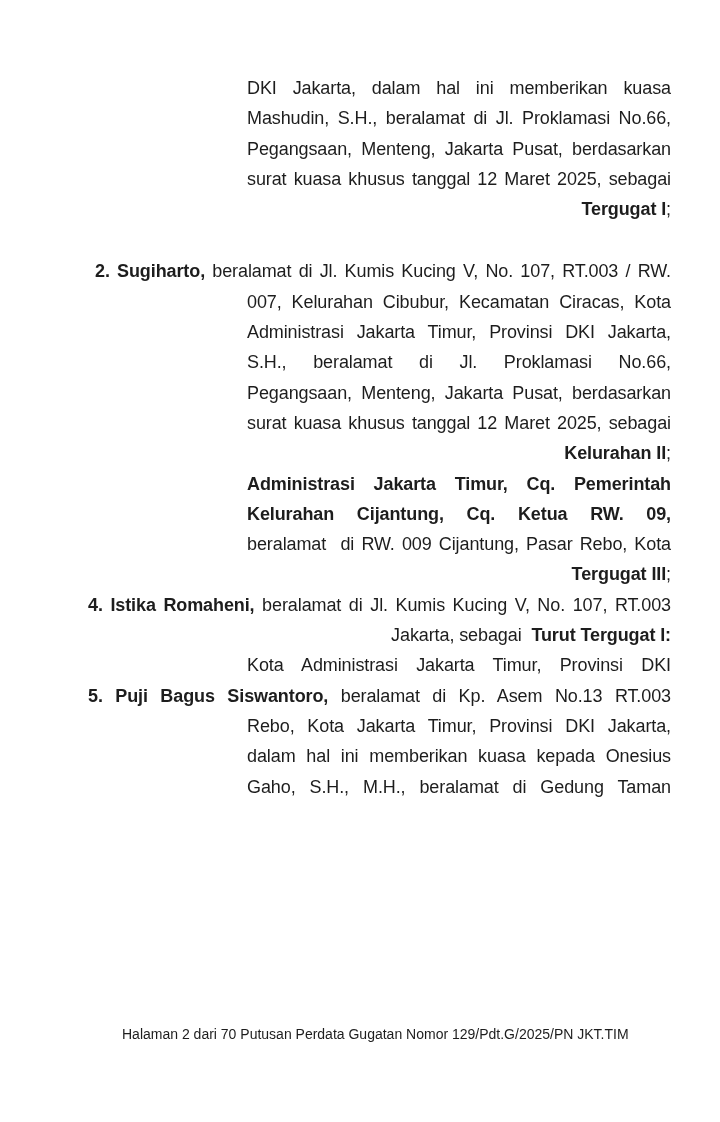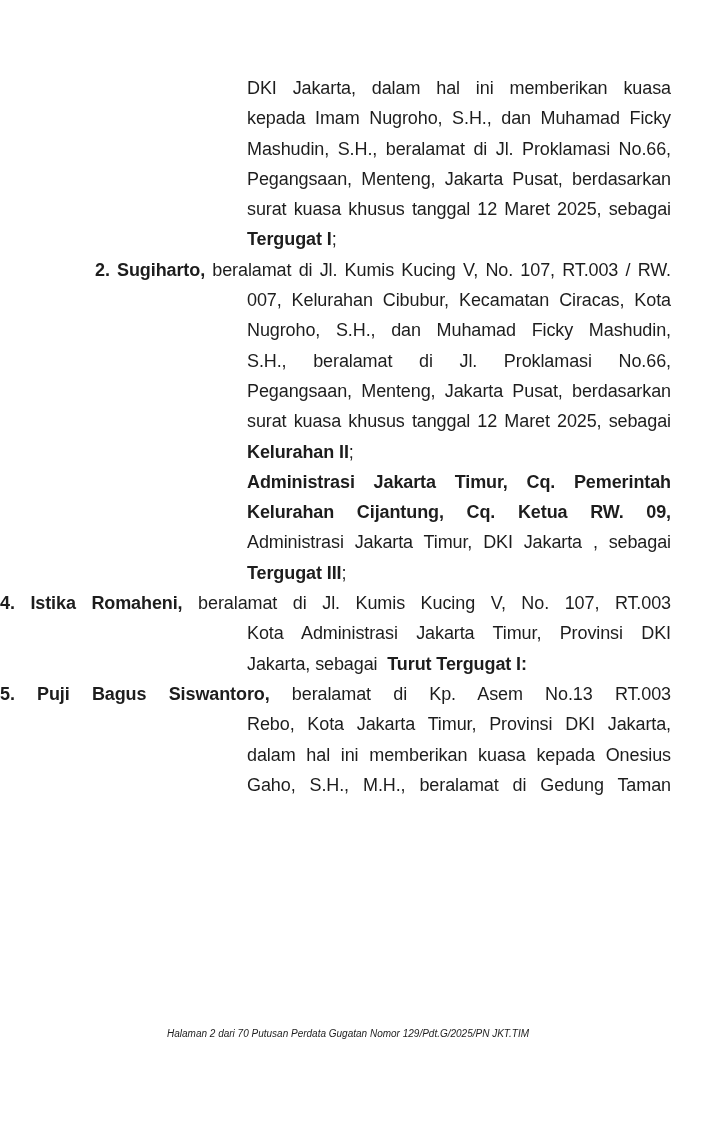--- a/index.html
+++ b/index.html
@@ -21,74 +21,72 @@
     top: 73px;
     left: 0;
     width: 671px;
     font-size: 18px;
     letter-spacing: -0.1px;
   }
   .paragraph { margin: 0; }
   .line {
     line-height: 30.3px;
     white-space: pre-wrap;
+    text-align: right;
   }
   .ind-cont   { margin-left: 247px; }
-  .ind-head23 { margin-left: 95px;  }
-  .ind-head45 {  }
+  .ind-head23 { margin-left: 95px; margin-top: 32px;  }
+  .ind-head45 { margin-left: 88px;  }
   .just {
     text-align: justify;
     text-align-last: justify;
   }
   .b { font-weight: bold; }
   .r { font-weight: normal; }
   .page-footer {
     position: absolute;
     left: 122px;
     top: 1024px;
-    font-size: 10px;
-    font-style: italic;
+    font-size: 14px;
     line-height: 20px;
     color: #1d1d1d;
     white-space: pre-wrap;
-    margin-left: 45px;
   }
 </style>
 </head>
 <body>
 
 <div class="page">
   <div class="doc-body">
       <div class="paragraph">
         <div class="line ind-cont just"><span class="r">DKI Jakarta, dalam hal ini memberikan kuasa</span></div>
-        <div class="line ind-cont just"><span class="r">kepada Imam Nugroho, S.H., dan Muhamad Ficky</span></div>
         <div class="line ind-cont just"><span class="r">Mashudin, S.H., beralamat di Jl. Proklamasi No.66,</span></div>
         <div class="line ind-cont just"><span class="r">Pegangsaan, Menteng, Jakarta Pusat, berdasarkan</span></div>
         <div class="line ind-cont just"><span class="r">surat kuasa khusus tanggal 12 Maret 2025, sebagai</span></div>
         <div class="line ind-cont"><span class="b">Tergugat I</span><span class="r">;</span></div>
       </div>
       <div class="paragraph">
         <div class="line ind-head23 just"><span class="b">2. Sugiharto,</span><span class="r"> beralamat di Jl. Kumis Kucing V, No. 107, RT.003 / RW.</span></div>
         <div class="line ind-cont just"><span class="r">007, Kelurahan Cibubur, Kecamatan Ciracas, Kota</span></div>
-        <div class="line ind-cont just"><span class="r">Nugroho, S.H., dan Muhamad Ficky Mashudin,</span></div>
+        <div class="line ind-cont just"><span class="r">Administrasi Jakarta Timur, Provinsi DKI Jakarta,</span></div>
         <div class="line ind-cont just"><span class="r">S.H., beralamat di Jl. Proklamasi No.66,</span></div>
         <div class="line ind-cont just"><span class="r">Pegangsaan, Menteng, Jakarta Pusat, berdasarkan</span></div>
         <div class="line ind-cont just"><span class="r">surat kuasa khusus tanggal 12 Maret 2025, sebagai</span></div>
         <div class="line ind-cont"><span class="b">Kelurahan II</span><span class="r">;</span></div>
       </div>
       <div class="paragraph">
         <div class="line ind-cont just"><span class="b">Administrasi Jakarta Timur, Cq. Pemerintah</span></div>
         <div class="line ind-cont just"><span class="b">Kelurahan Cijantung, Cq. Ketua RW. 09,</span></div>
-        <div class="line ind-cont just"><span class="r">Administrasi Jakarta Timur, DKI Jakarta , sebagai</span></div>
+        <div class="line ind-cont just"><span class="r">beralamat  di RW. 009 Cijantung, Pasar Rebo, Kota</span></div>
         <div class="line ind-cont"><span class="b">Tergugat III</span><span class="r">;</span></div>
       </div>
       <div class="paragraph">
         <div class="line ind-head45 just"><span class="b">4. Istika Romaheni,</span><span class="r"> beralamat di Jl. Kumis Kucing V, No. 107, RT.003</span></div>
+        <div class="line ind-cont"><span class="r">Jakarta, sebagai  </span><span class="b">Turut Tergugat I:</span></div>
         <div class="line ind-cont just"><span class="r">Kota Administrasi Jakarta Timur, Provinsi DKI</span></div>
-        <div class="line ind-cont"><span class="r">Jakarta, sebagai  </span><span class="b">Turut Tergugat I:</span></div>
       </div>
       <div class="paragraph">
         <div class="line ind-head45 just"><span class="b">5. Puji Bagus Siswantoro,</span><span class="r"> beralamat di Kp. Asem No.13 RT.003</span></div>
         <div class="line ind-cont just"><span class="r">Rebo, Kota Jakarta Timur, Provinsi DKI Jakarta,</span></div>
         <div class="line ind-cont just"><span class="r">dalam hal ini memberikan kuasa kepada Onesius</span></div>
         <div class="line ind-cont just"><span class="r">Gaho, S.H., M.H., beralamat di Gedung Taman</span></div>
       </div>
     </div>
   <div class="page-footer">Halaman 2 dari 70 Putusan Perdata Gugatan Nomor 129/Pdt.G/2025/PN JKT.TIM</div>
 </div>

